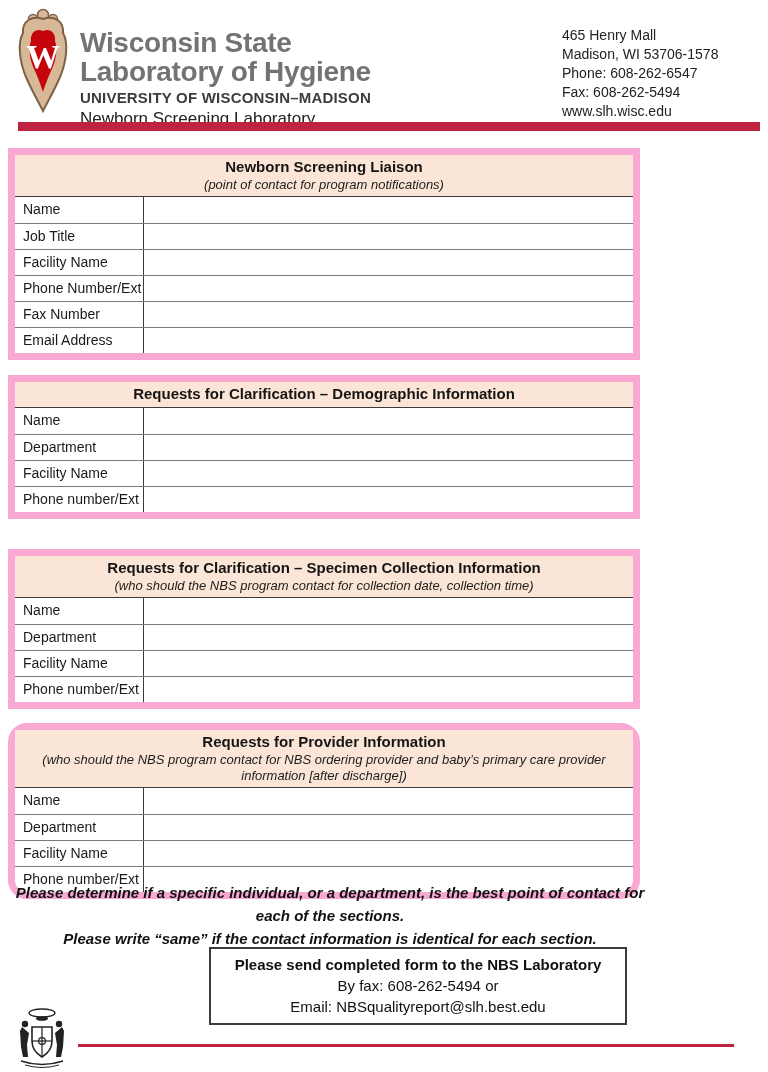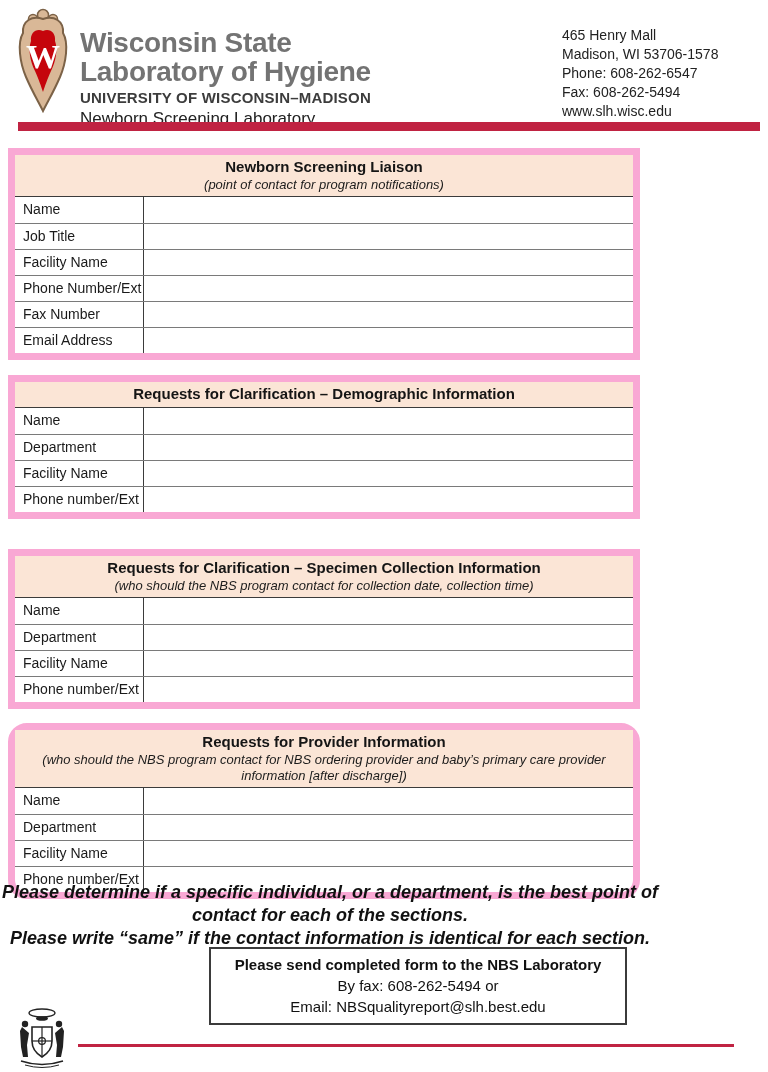--- a/index.html
+++ b/index.html
@@ -45,21 +45,21 @@
     border-right:1px solid #3b3b3b;
     font-size:14px;line-height:25px;
     padding-left:8px;color:#1a1a1a;
     white-space:nowrap;overflow:hidden;
   }
   .row-value{flex:1;}
 
   
   .instructions{
     position:absolute;left:0;top:881px;width:660px;
-    text-align:center;font-size:18px;font-weight:700;font-style:italic;
+    text-align:center;font-size:15px;font-weight:700;font-style:italic;
     line-height:23px;color:#111;
   }
   .send-box{
     position:absolute;left:209px;top:947px;width:418px;
     box-sizing:border-box;
     border:2px solid #3b3b3b;
     text-align:center;
     padding:5px 6px 6px 6px;
     font-size:15px;line-height:21px;color:#111;
   }

